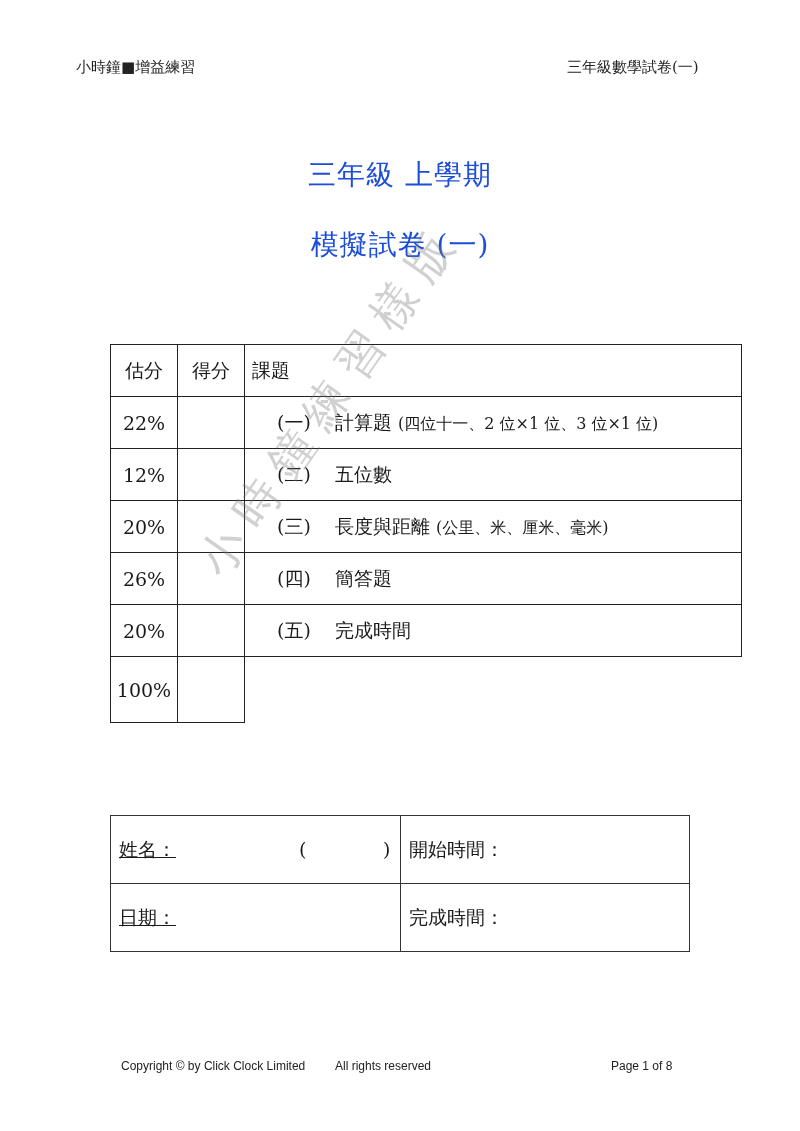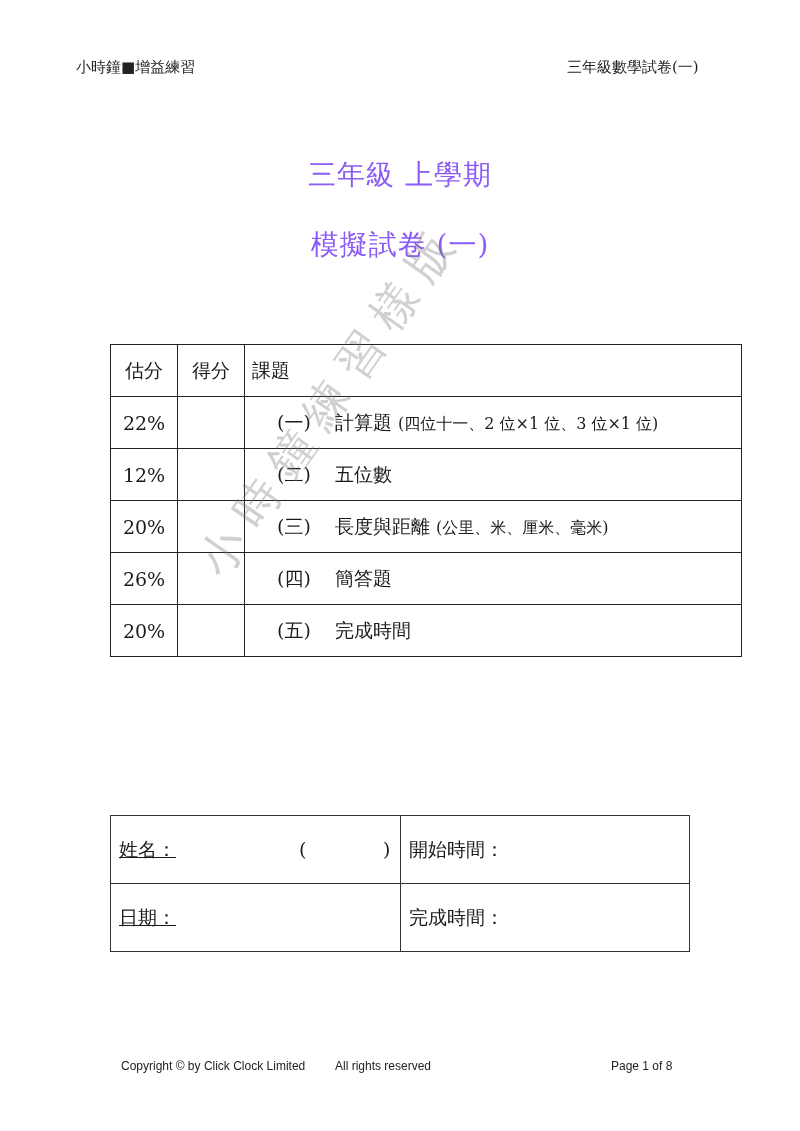--- a/index.html
+++ b/index.html
@@ -14,21 +14,21 @@
       position: absolute; top: 58px; left: 0; width: 784px; height: 24px;
       font-size: 15px; color: #222;
     }
     .header span { position: absolute; top: 0; white-space: nowrap; }
     .h-left { left: 76px; }
     .h-mid { left: 254px; }
     .h-right { left: 567px; }
 
     .title1, .title2 {
       position: absolute; left: 0; width: 800px; text-align: center;
-      font-size: 28px; color: #8b5cf6; letter-spacing: 1px;
+      font-size: 28px; color: #1d4ed8; letter-spacing: 1px;
     }
     .title1 { top: 156px; }
     .title2 { top: 226px; text-align: center; }
 
     .score-table {
       position: absolute; left: 110px; top: 344px; width: 632px;
       border-collapse: collapse;
       font-size: 19px;
     }
     .score-table td {
@@ -126,20 +126,25 @@
       <span class="num">(四)</span><span class="topic">簡答題</span><span class="detail"></span>
     </td>
   </tr>
   <tr>
     <td class="c1">20%</td>
     <td class="c2"></td>
     <td class="c3">
       <span class="num">(五)</span><span class="topic">完成時間</span><span class="detail"></span>
     </td>
   </tr>
+  <tr class="total">
+    <td class="c1">100%</td>
+    <td class="c2"></td>
+    <td class="c3"></td>
+  </tr>
 </tbody>
   </table>
 
 <div class="watermark">小時鐘練習樣版</div>
 
 <table class="info-table">
   <tbody>
       <tr>
     <td class="left">
       <span>姓名：</span>

